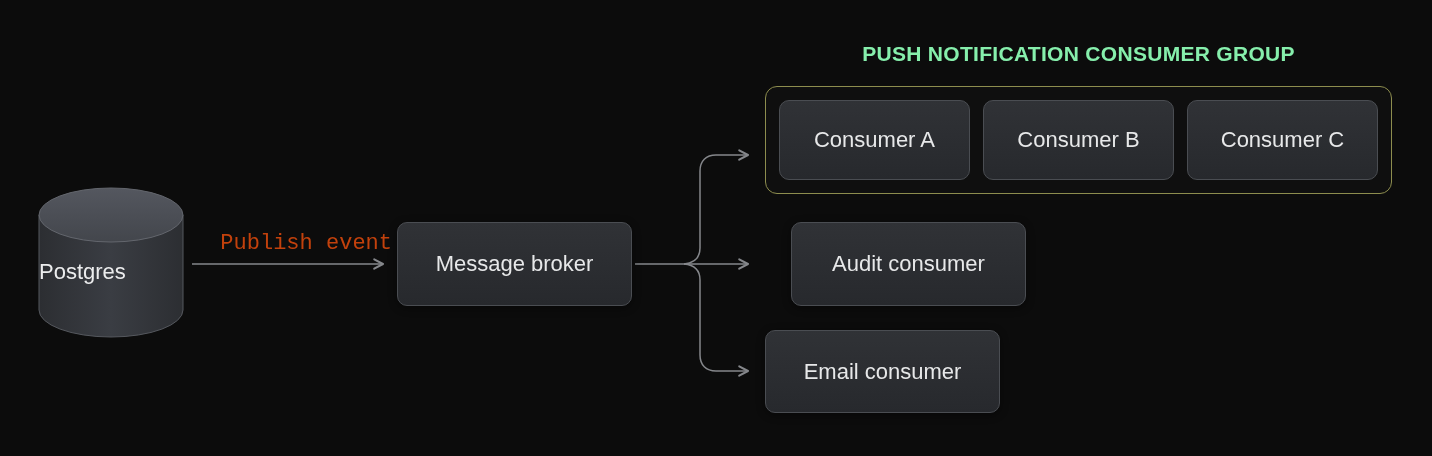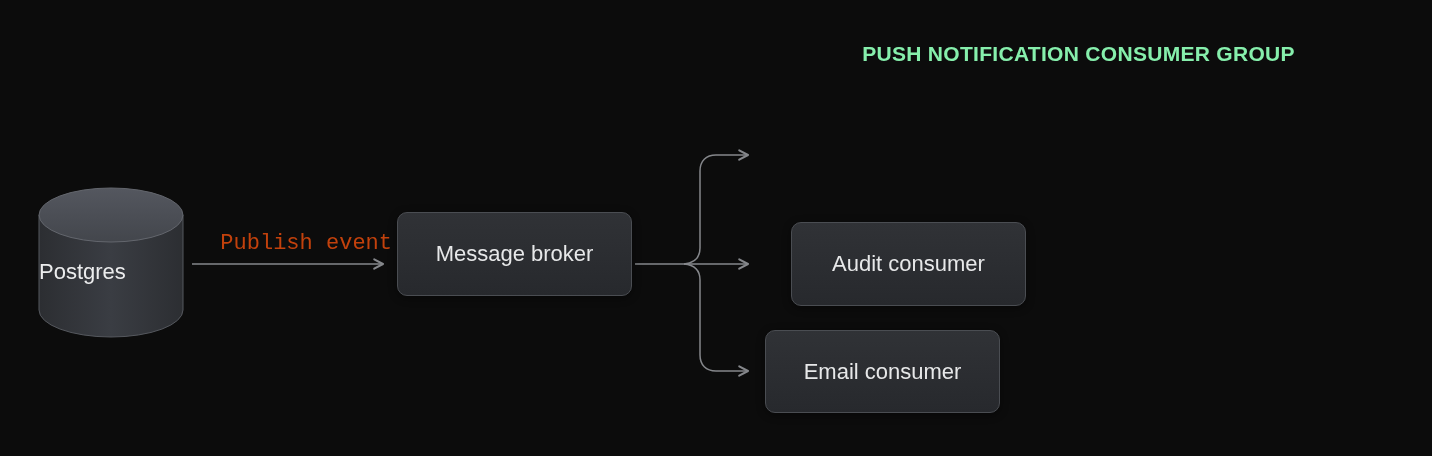--- a/index.html
+++ b/index.html
@@ -27,21 +27,21 @@
     background: linear-gradient(180deg, #303236 0%, #27292d 100%);
     border: 1px solid #4a4d52;
     border-radius: 10px;
     display: flex;
     align-items: center;
     justify-content: center;
     color: #e7e8e9;
     font-size: 22px;
     box-shadow: 0 2px 8px rgba(0,0,0,0.45);
   }
-  .node-broker  { left: 397px; top: 212px; width: 235px; height: 84px; }
+  .node-broker  { left: 397px; top: 222px; width: 235px; height: 84px; }
   .node-audit   { left: 765px; top: 222px; width: 235px; height: 84px; margin-left: 26px; }
   .node-email   { left: 765px; top: 330px; width: 235px; height: 83px; }
 
   .group-box {
     position: absolute;
     box-sizing: border-box;
     left: 765px; top: 86px; width: 627px; height: 108px;
     border: 1px solid #8d8d4e;
     border-radius: 12px;
     background: rgba(255, 255, 230, 0.015);
@@ -127,20 +127,31 @@
   <div class="postgres-label">Postgres</div>
 
   <div class="edge-label">Publish event</div>
 
   <div class="node node-broker">
     <span>Message broker</span>
   </div>
 
   <div class="group-title">PUSH NOTIFICATION CONSUMER GROUP</div>
 
+  <div class="group-box">
+    <div class="member">
+      <span>Consumer A</span>
+    </div>
+    <div class="member">
+      <span>Consumer B</span>
+    </div>
+    <div class="member">
+      <span>Consumer C</span>
+    </div>
+  </div>
 
   <div class="node node-audit">
     <span>Audit consumer</span>
   </div>
 
   <div class="node node-email">
     <span>Email consumer</span>
   </div>
 
 </div>

